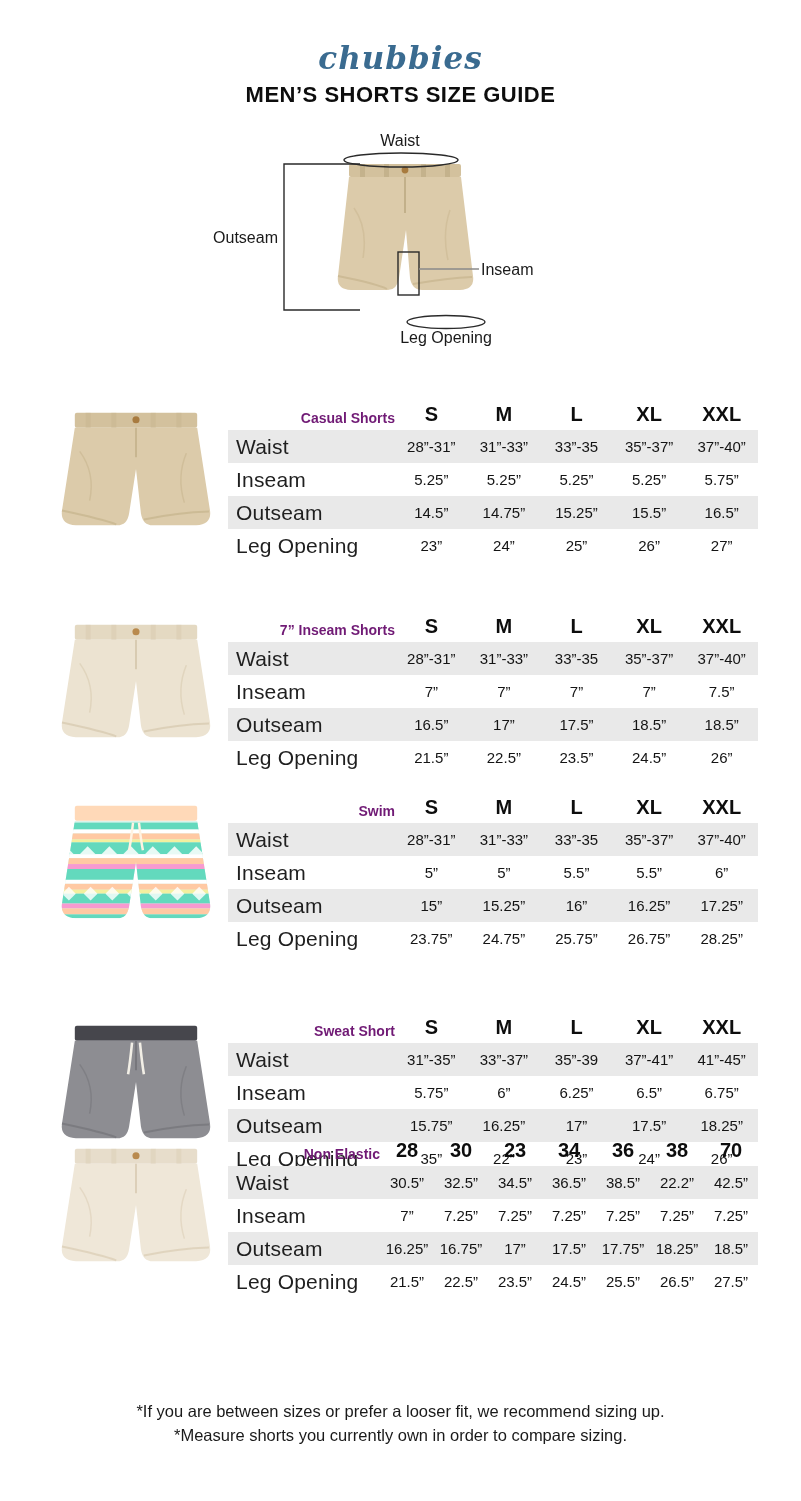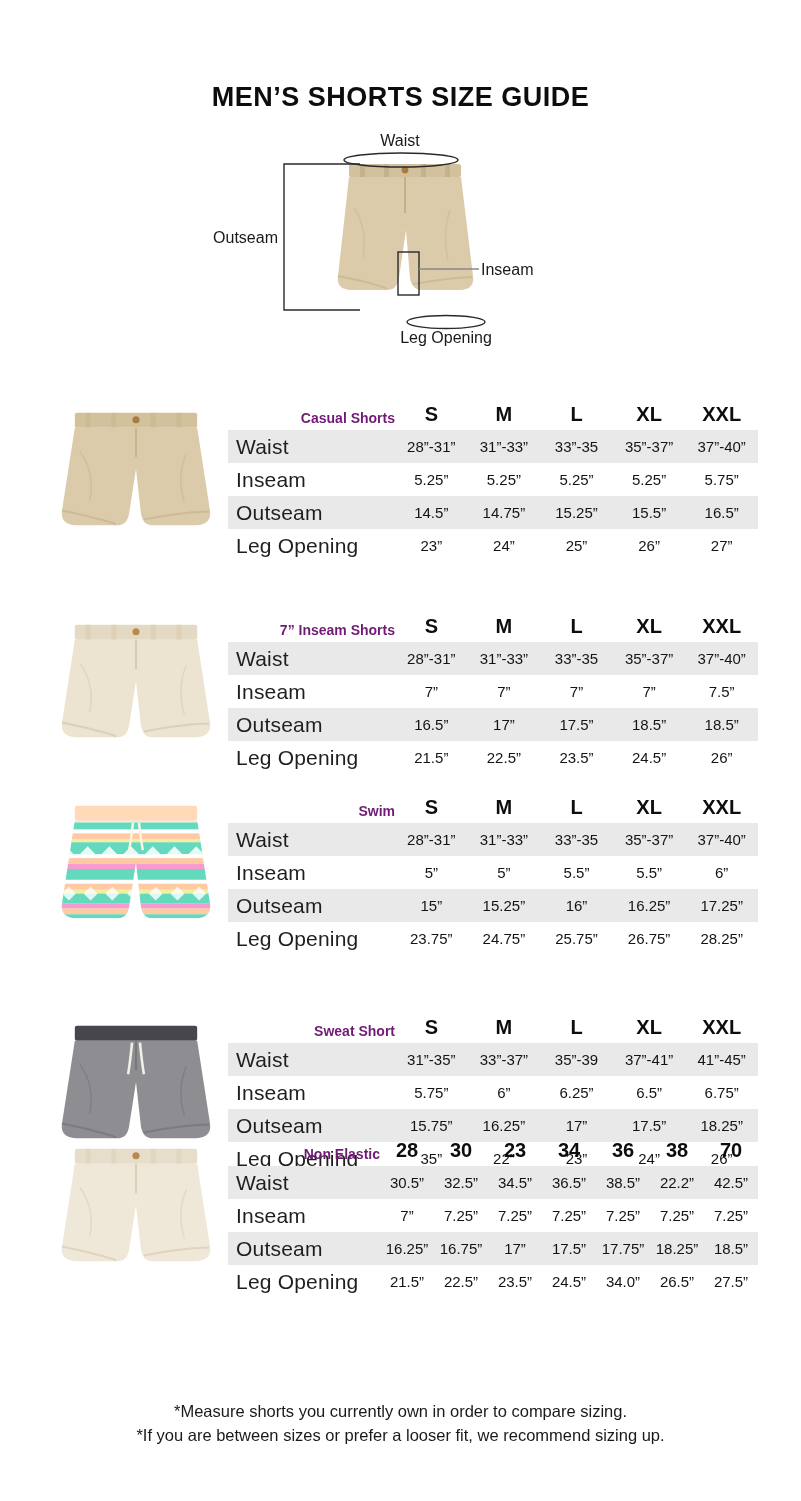--- a/index.html
+++ b/index.html
@@ -4,21 +4,21 @@
 <style>
   html,body{margin:0;padding:0;background:#fff;}
   .page{position:relative;width:801px;height:1501px;background:#ffffff;overflow:hidden;
         font-family:"Liberation Sans",sans-serif;color:#111;}
 
   
   .logo{position:absolute;top:40px;left:0;width:100%;text-align:center;
         font-family:"DejaVu Serif",serif;font-style:italic;font-weight:bold;
         font-size:31px;color:#3a6b90;letter-spacing:1px;}
   .title{position:absolute;top:82px;left:0;width:100%;text-align:center;
-         font-size:27px;font-weight:bold;letter-spacing:.5px;color:#0d0d0d;}
+         font-size:22px;font-weight:bold;letter-spacing:.5px;color:#0d0d0d;}
 
   
   .diagram{position:absolute;left:205px;top:128px;width:395px;height:232px;}
   .diagram svg{position:absolute;left:0;top:0;}
   .d-label{position:absolute;font-size:16px;color:#1a1a1a;white-space:nowrap;}
   .d-waist{top:4px;left:0;width:390px;text-align:center;}
   .d-outseam{top:101px;right:322px;}
   .d-inseam{top:133px;left:276px;}
   .d-leg{top:201px;left:146px;width:190px;text-align:center;}
 
@@ -39,20 +39,21 @@
 
   
   .footer{position:absolute;top:1399px;left:0;width:100%;text-align:center;
           font-size:16.5px;color:#1a1a1a;line-height:24px;}
 </style>
 </head>
 <body>
 
 <div class="page">
 
+  <div class="logo">chubbies</div>
   <div class="title">MEN’S SHORTS SIZE GUIDE</div>
 
   <div class="diagram">
     <svg width="395" height="232" viewBox="0 0 395 232">
 
       <g transform="translate(113,30)">
         <rect x="31" y="6" width="112" height="13" rx="2" fill="#d3c19d"></rect>
         <rect x="42" y="6" width="5" height="13" fill="#c4b28c"></rect>
         <rect x="66" y="6" width="5" height="13" fill="#c4b28c"></rect>
         <rect x="103" y="6" width="5" height="13" fill="#c4b28c"></rect>
@@ -397,25 +398,25 @@
             <span class="t-val">17.75”</span>
             <span class="t-val">18.25”</span>
             <span class="t-val">18.5”</span>
           </div>
           <div class="t-row cols7">
             <span class="t-label">Leg Opening</span>
             <span class="t-val">21.5”</span>
             <span class="t-val">22.5”</span>
             <span class="t-val">23.5”</span>
             <span class="t-val">24.5”</span>
-            <span class="t-val">34.0”</span>
+            <span class="t-val">25.5”</span>
             <span class="t-val">26.5”</span>
             <span class="t-val">27.5”</span>
           </div>
         </div>
   </div>
 </div>
 
   <div class="footer">
+    <div>*If you are between sizes or prefer a looser fit, we recommend sizing up.</div>
     <div>*Measure shorts you currently own in order to compare sizing.</div>
-    <div>*If you are between sizes or prefer a looser fit, we recommend sizing up.</div>
   </div>
 </div>
 
 </body></html>

